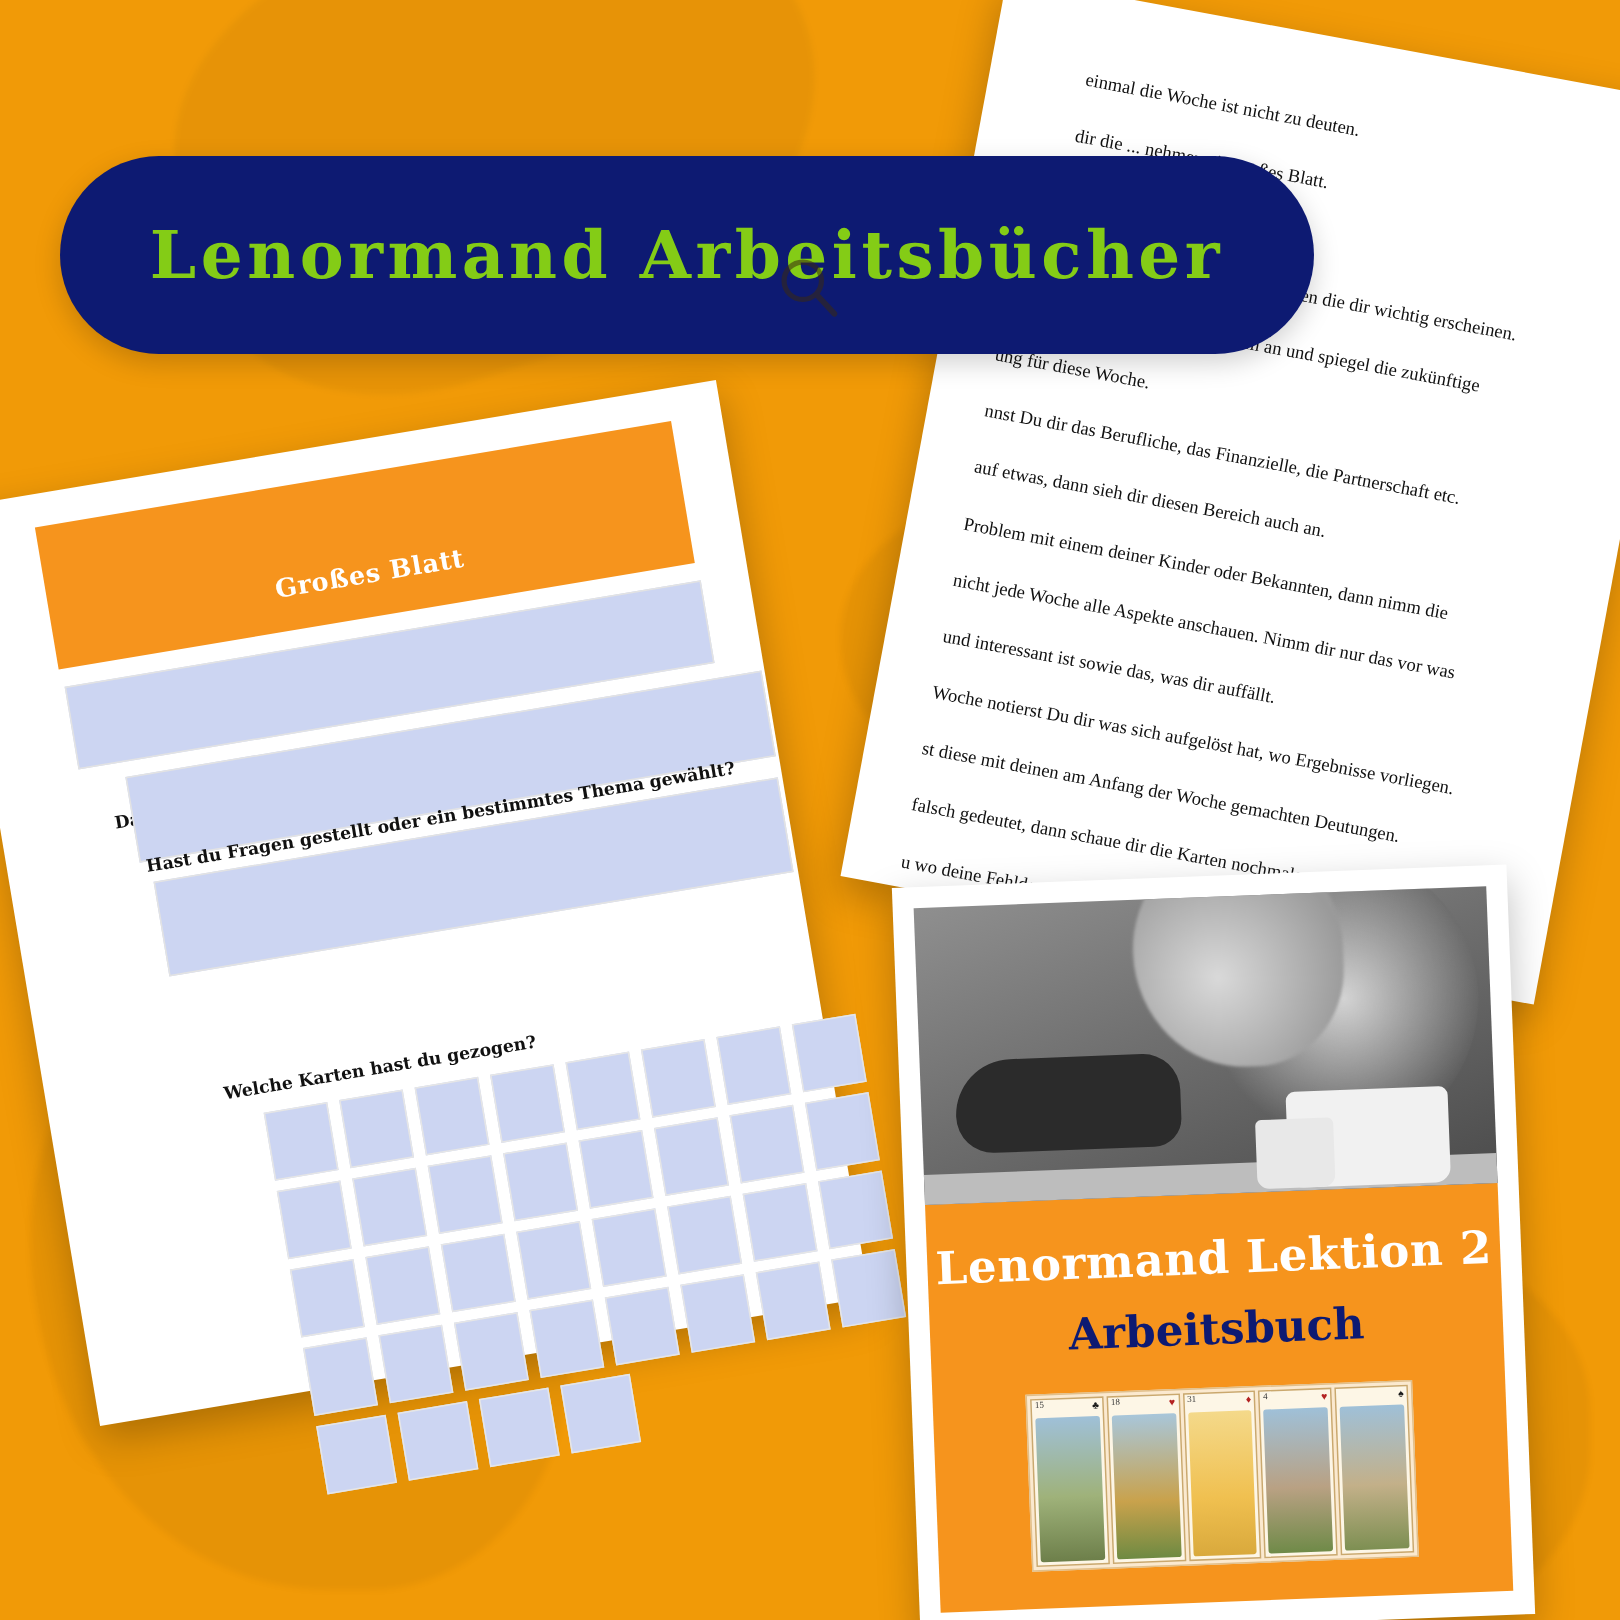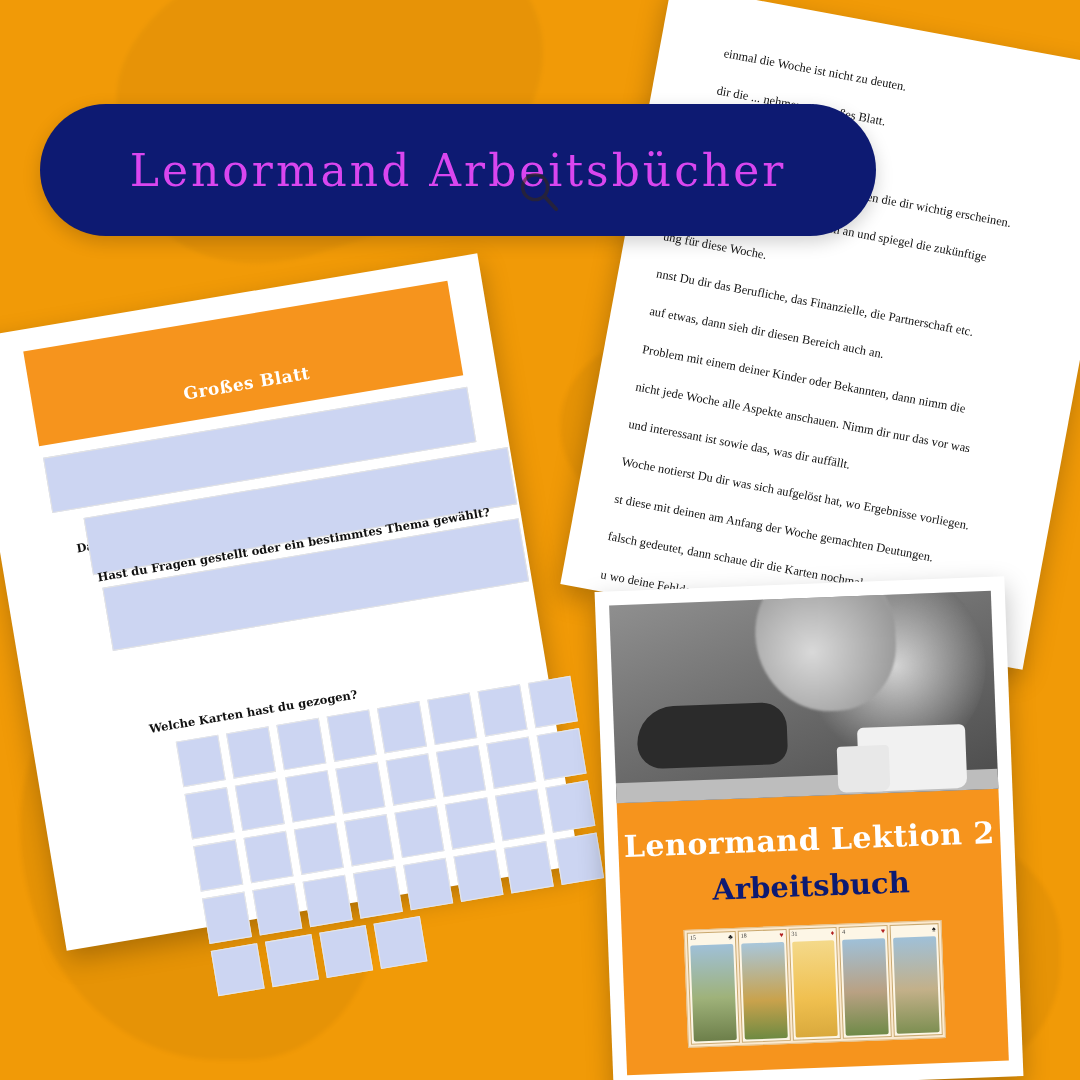--- a/index.html
+++ b/index.html
@@ -37,25 +37,25 @@
     height: 132px;
     background: #0d1a72;
     border-radius: 66px;
     display: flex;
     align-items: center;
     justify-content: center;
     box-shadow: 0 6px 18px rgba(0,0,0,0.18);
     z-index: 40;
   }
   .title-pill .title-text {
-    color: #d946ef;
+    color: #84cc16;
     font-family: "DejaVu Serif", serif;
     font-size: 44px;
     letter-spacing: 3px;
-    font-weight: 400;
+    font-weight: 700;
     white-space: nowrap;
   }
   .search-glyph {
     position: absolute;
     left: 516px;
     top: 168px;
     width: 46px;
     height: 46px;
     z-index: 45;
     opacity: 0.55;

